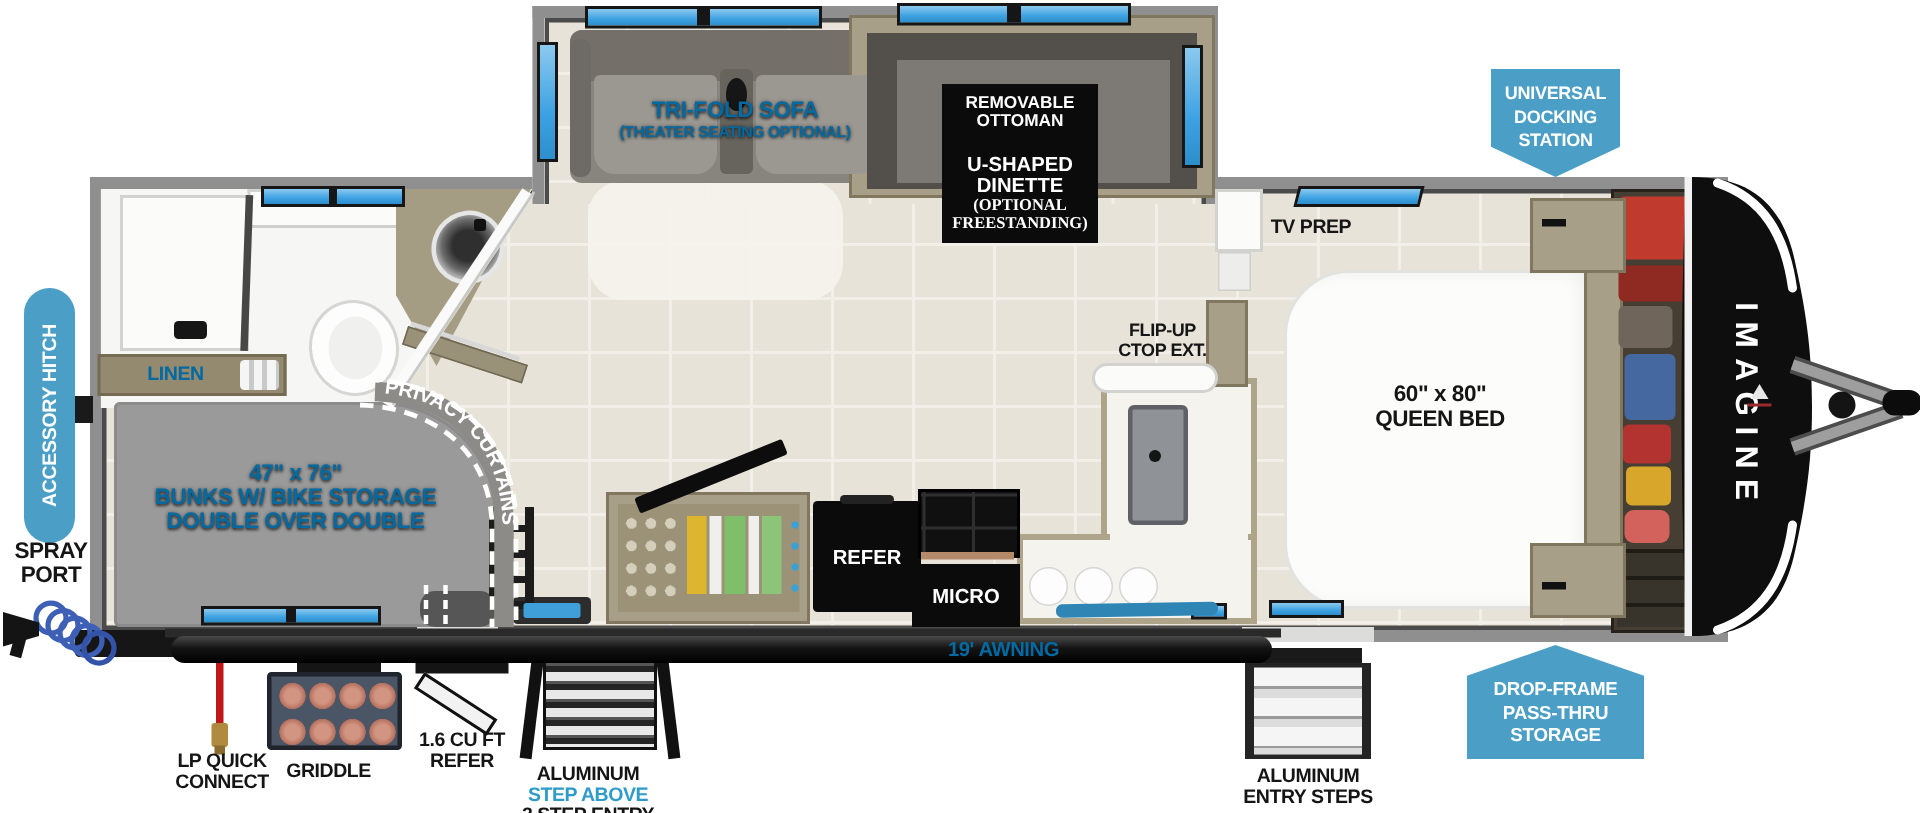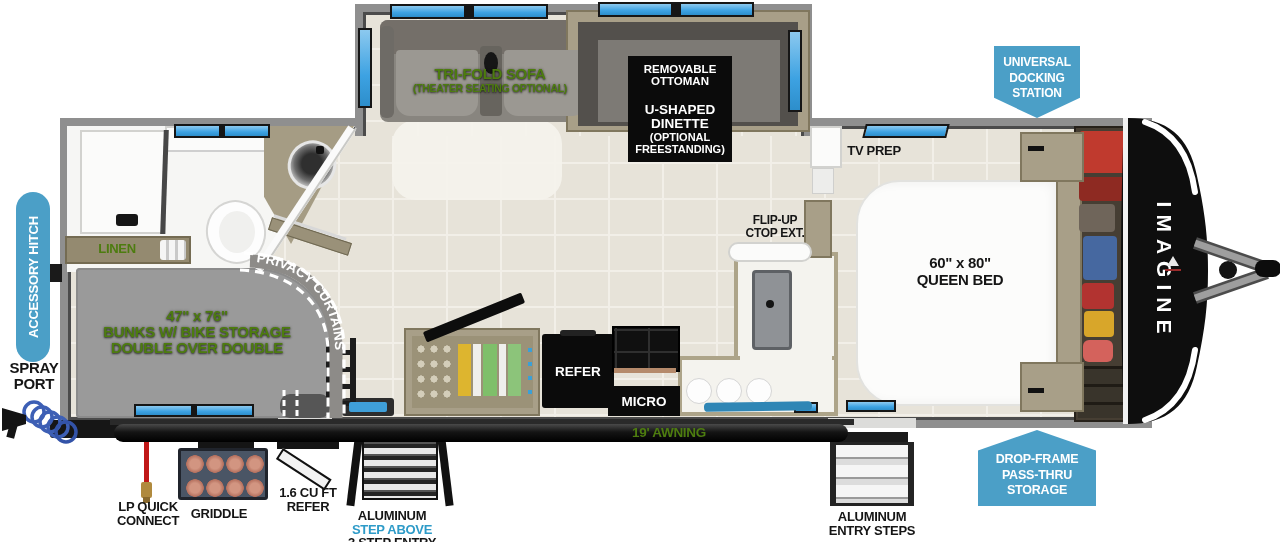--- a/index.html
+++ b/index.html
@@ -6,21 +6,21 @@
   #stage{position:relative;width:1280px;height:542px;background:#fff;overflow:hidden;
          font-family:"Liberation Sans",sans-serif;}
   .abs{position:absolute;box-sizing:border-box;}
   .tile{background-color:#e7e3d9;
         background-image:linear-gradient(#f2efe8 2px,transparent 2px),
                          linear-gradient(90deg,#f2efe8 2px,transparent 2px);
         background-size:54px 36px;}
   .wall{border:8px solid #8f8f8f;}
   .lbl{position:absolute;box-sizing:border-box;font-weight:bold;color:#151515;text-align:center;
        line-height:1.06;letter-spacing:-0.3px;}
-  .wlbl{color:#4d7c0f;}
+  .wlbl{color:#0369a1;}
   .shadowed{text-shadow:0 1px 2px rgba(0,0,0,.65),0 0 3px rgba(0,0,0,.35);}
   .blackbox{position:absolute;box-sizing:border-box;background:#0b0b0b;color:#fff;font-weight:bold;
             text-align:center;display:flex;flex-direction:column;align-items:center;justify-content:center;}
   .badge{position:absolute;box-sizing:border-box;background:#4b9fc7;color:#fff;font-weight:bold;
          text-align:center;letter-spacing:-0.2px;}
   .tan{position:absolute;box-sizing:border-box;background:#a89f88;border:2px solid #80775e;}
   .win{position:absolute;box-sizing:border-box;border:2px solid #161616;
        background:linear-gradient(180deg,#8cc9ef 0%,#3da2e2 60%,#2d8ecb 100%);}
   .win2{background:linear-gradient(90deg,transparent 0 47%,#161616 47% 53%,transparent 53% 100%),
         linear-gradient(180deg,#8cc9ef 0%,#3da2e2 60%,#2d8ecb 100%);}
@@ -86,21 +86,21 @@
   <div class="abs" style="left:484px;top:52px;width:14px;height:22px;background:#161616;border-radius:50%;z-index:6;"></div>
   <div class="lbl wlbl shadowed" style="left:400px;top:66px;width:180px;font-size:15px;z-index:7;">TRI-FOLD SOFA</div>
   <div class="lbl wlbl shadowed" style="left:388px;top:83px;width:204px;font-size:10.5px;z-index:7;">(THEATER SEATING OPTIONAL)</div>
 
   <div class="tan" style="left:566px;top:10px;width:244px;height:122px;z-index:4;"></div>
   <div class="abs" style="left:578px;top:22px;width:220px;height:104px;background:#53504c;z-index:5;"></div>
   <div class="abs" style="left:598px;top:40px;width:182px;height:82px;background:#7d7a75;z-index:5;"></div>
   <div class="blackbox" style="left:628px;top:56px;width:104px;height:106px;z-index:7;padding:4px;">
     <div style="font-size:11.5px;line-height:12px;margin-bottom:16px;">REMOVABLE OTTOMAN</div>
     <div style="font-size:13.5px;line-height:14px;">U-SHAPED DINETTE</div>
-    <div style="font-size:11px;line-height:12px;">(OPTIONAL FREESTANDING)</div>
+    <div style="font-size:11px;line-height:12px;font-family:Liberation Serif, serif;">(OPTIONAL FREESTANDING)</div>
   </div>
 
   <div class="tan" style="left:404px;top:328px;width:136px;height:88px;z-index:4;"></div>
   <div class="abs" style="left:412px;top:336px;width:121px;height:72px;background:#9b9278;z-index:5;"></div>
   <div class="abs" style="left:414px;top:342px;width:42px;height:58px;z-index:6;
               background-image:radial-gradient(circle 5px at 7px 7px,#d4ceba 70%,transparent 72%);
               background-size:13px 15px;"></div>
   <div class="abs" style="left:458px;top:344px;width:13px;height:52px;background:#ddb52f;z-index:6;"></div>
   <div class="abs" style="left:473px;top:344px;width:8px;height:52px;background:#efefec;z-index:6;"></div>
   <div class="abs" style="left:483px;top:344px;width:14px;height:52px;background:#7fbf6a;z-index:6;"></div>
@@ -114,21 +114,21 @@
 
   <div class="blackbox" style="left:542px;top:334px;width:72px;height:74px;border-radius:3px;z-index:5;">
     <div style="font-size:13.5px;">REFER</div>
   </div>
   <div class="abs" style="left:560px;top:330px;width:36px;height:6px;background:#222;border-radius:3px;z-index:6;"></div>
 
   <div class="abs" style="left:612px;top:326px;width:68px;height:46px;background:#101010;border:2px solid #000;z-index:5;
               background-image:linear-gradient(#2f2f2f 2px,transparent 2px),linear-gradient(90deg,#2f2f2f 2px,transparent 2px);
               background-size:33px 22px;background-position:1px 1px;"></div>
   <div class="abs" style="left:614px;top:368px;width:62px;height:5px;background:#b58a6b;z-index:6;"></div>
-  <div class="blackbox" style="left:608px;top:386px;width:72px;height:30px;z-index:5;">
+  <div class="blackbox" style="left:608px;top:376px;width:72px;height:42px;z-index:5;">
     <div style="font-size:13.5px;">MICRO</div>
   </div>
 
   <div class="abs" style="left:734px;top:252px;width:104px;height:164px;background:#f4f3ee;border:4px solid #ada489;z-index:4;"></div>
   <div class="abs" style="left:678px;top:356px;width:160px;height:60px;background:#f4f3ee;border:4px solid #ada489;z-index:4;"></div>
   <div class="abs" style="left:740px;top:356px;width:92px;height:54px;background:#f4f3ee;z-index:5;"></div>
   <div class="abs" style="left:752px;top:270px;width:40px;height:80px;background:#8f9296;border:3px solid #5e6165;border-radius:4px;z-index:6;"></div>
   <div class="abs" style="left:766px;top:300px;width:8px;height:8px;background:#141414;border-radius:50%;z-index:7;"></div>
   <div class="abs" style="left:686px;top:378px;width:26px;height:26px;border-radius:50%;background:#fdfdfd;border:1px solid #d5d5d5;z-index:6;"></div>
   <div class="abs" style="left:716px;top:378px;width:26px;height:26px;border-radius:50%;background:#fdfdfd;border:1px solid #d5d5d5;z-index:6;"></div>

